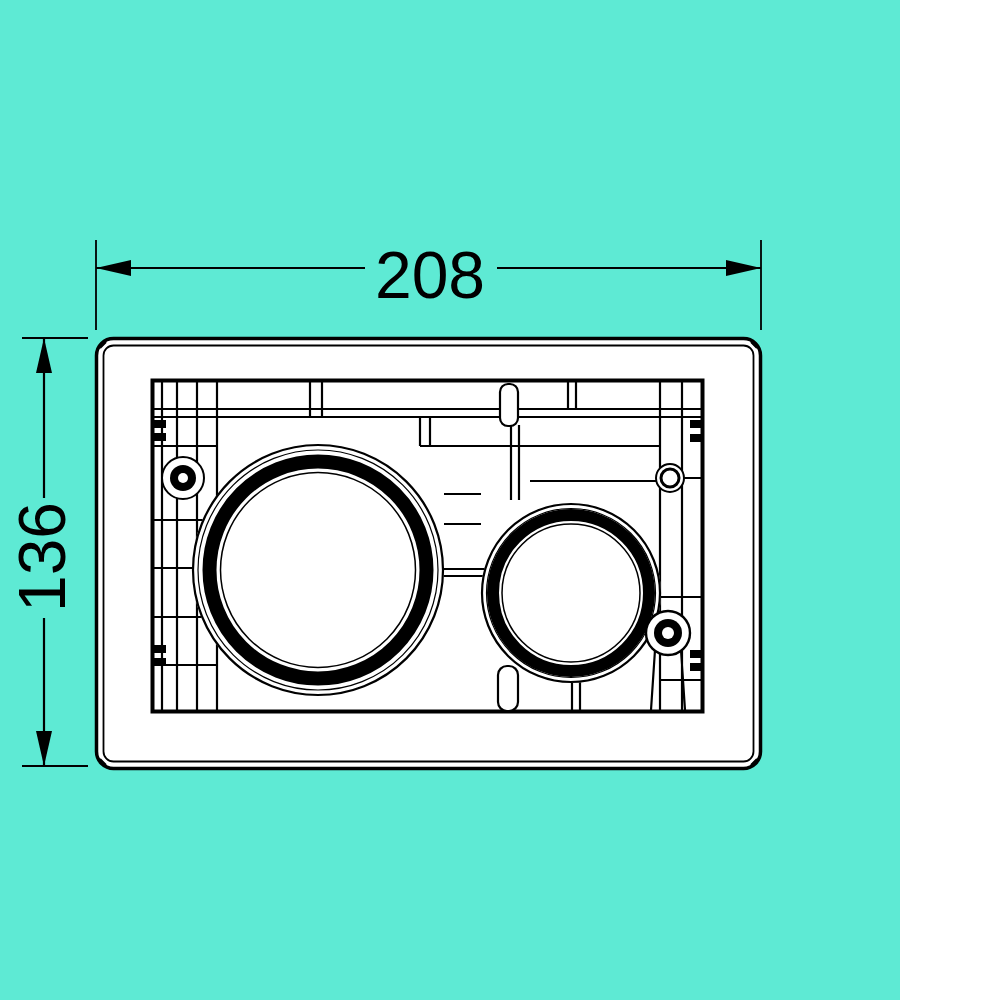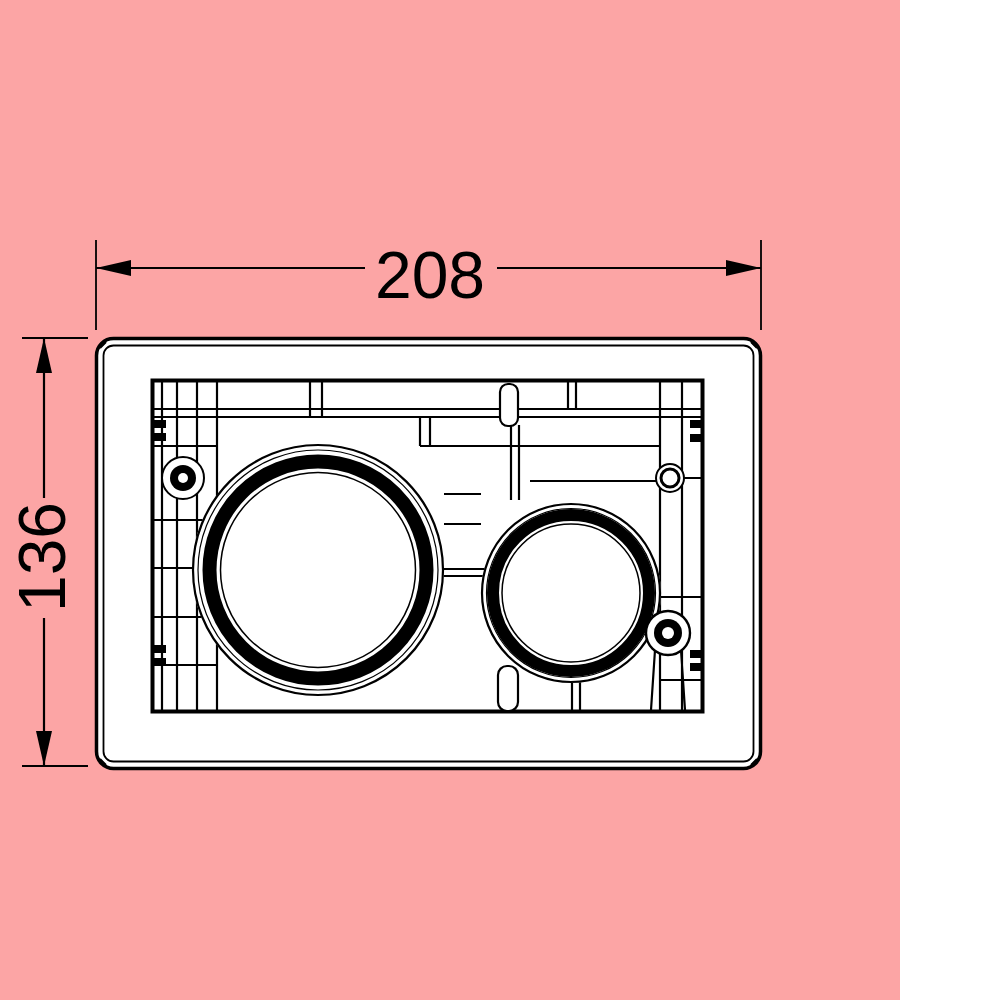--- a/index.html
+++ b/index.html
@@ -1,18 +1,18 @@
 <!DOCTYPE html>
 <html><head>
 <meta charset="utf-8">
 <style>
   html, body { margin: 0; padding: 0; background: #ffffff; }
   .stage {
     width: 900px; height: 1000px; position: relative;
-    background: #fca5a5; overflow: hidden;
+    background: #5eead4; overflow: hidden;
     font-family: "Liberation Sans", sans-serif;
     text-align: center;
   }
   svg { display: block; }
   .dim-text {
     font-family: "Liberation Sans", sans-serif;
     font-size: 66px;
     fill: #000000;
   }
 </style>

